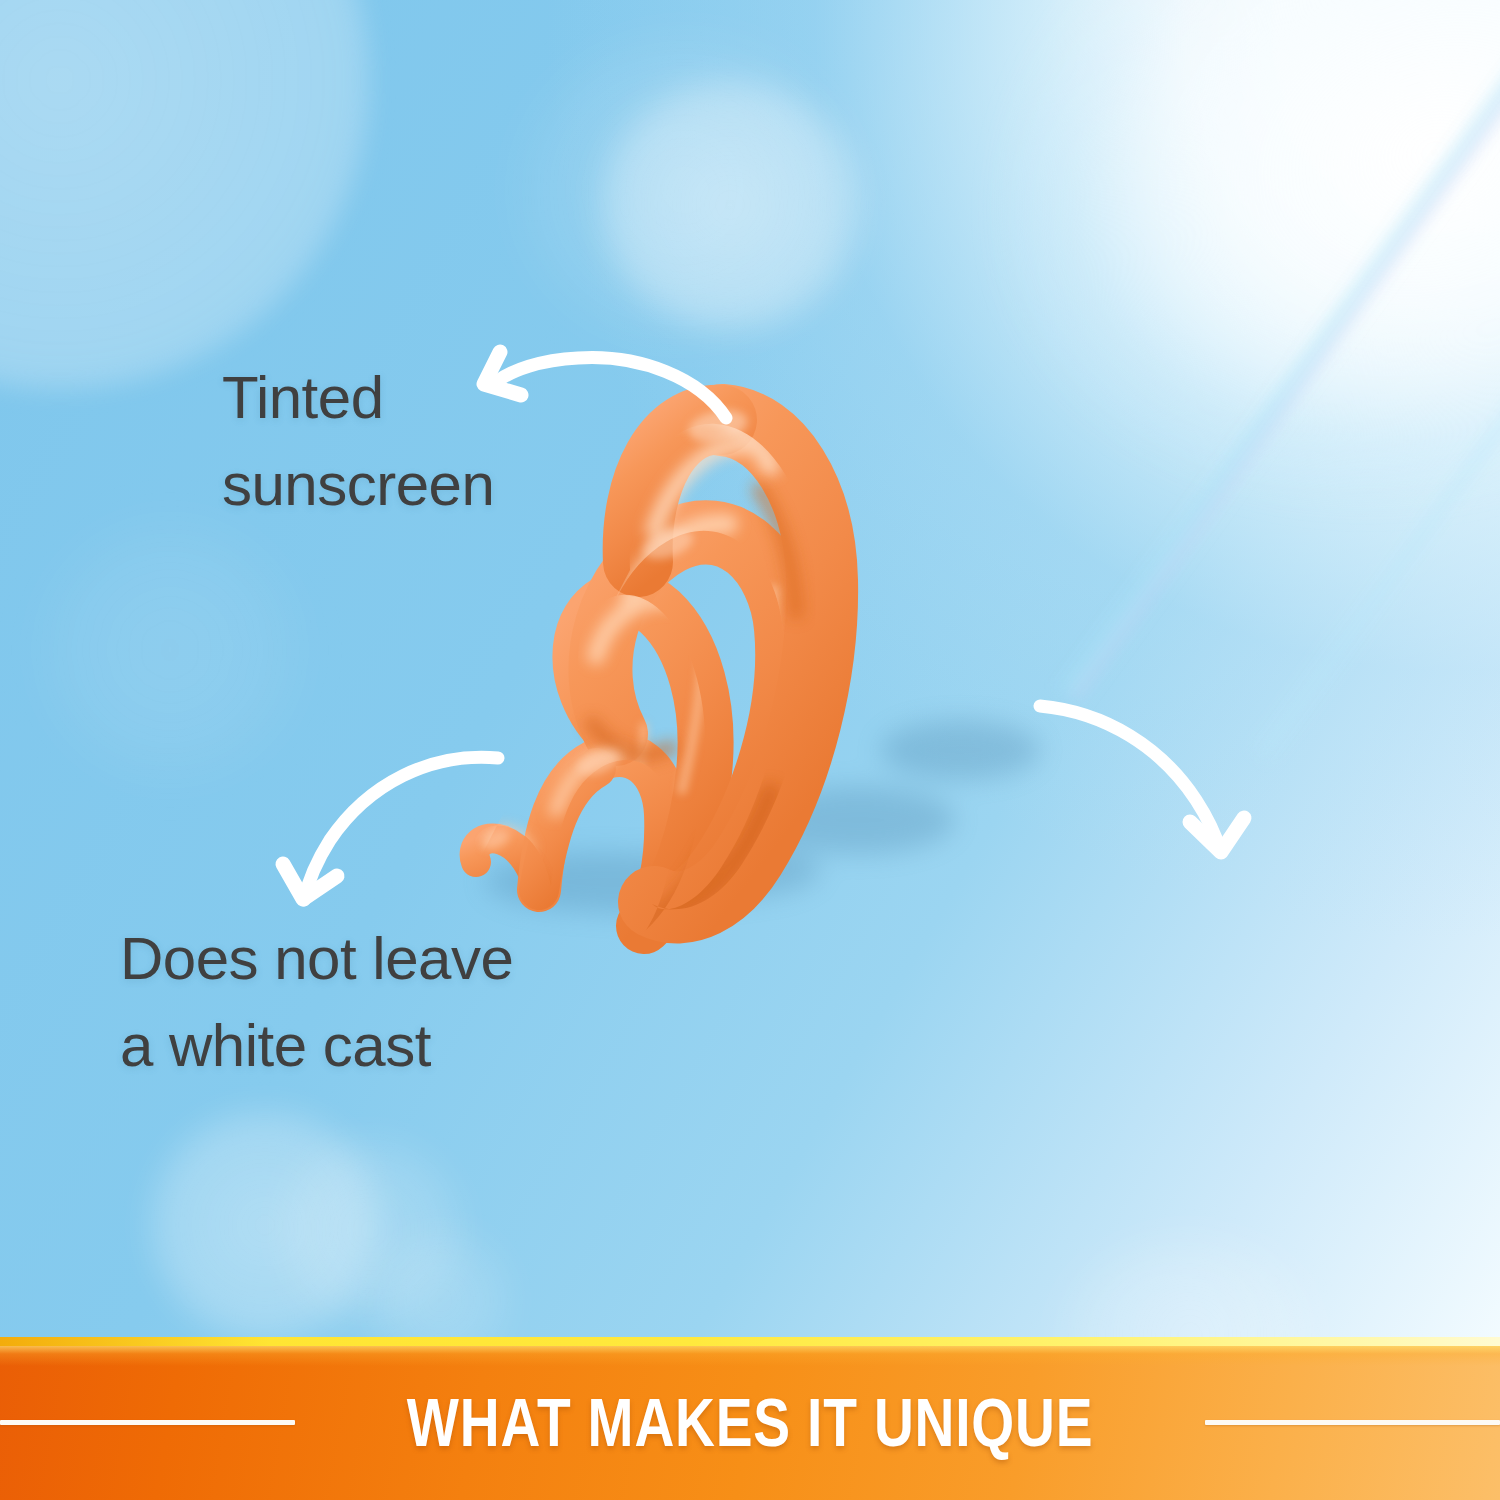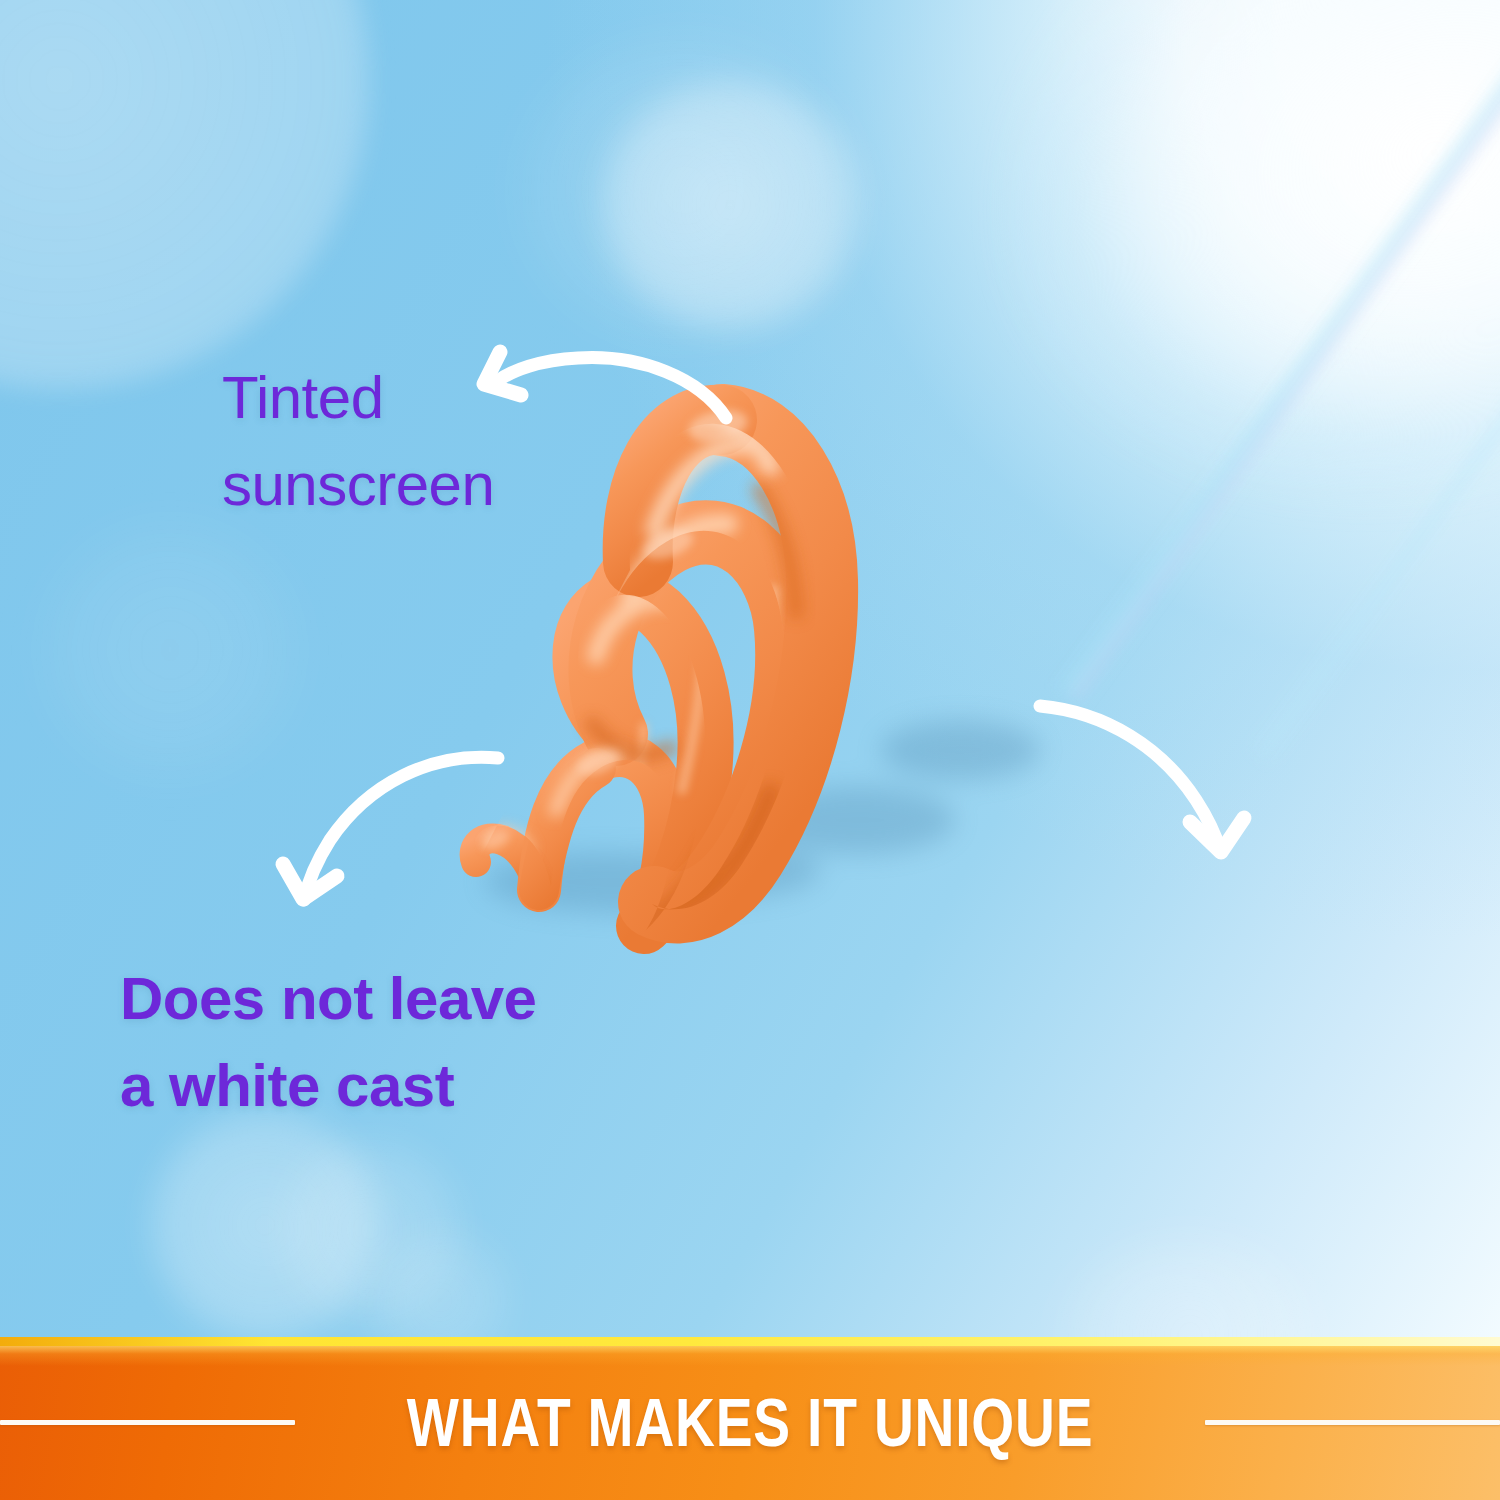--- a/index.html
+++ b/index.html
@@ -134,31 +134,31 @@
   .arrow-layer {
     position: absolute;
     inset: 0;
     pointer-events: none;
   }
   .arrow-layer svg { display: block; overflow: visible; }
 
   
   .callout {
     position: absolute;
-    color: #6d28d9;
+    color: #404040;
     font-family: "Liberation Sans", sans-serif;
     font-weight: 400;
     font-size: 60px;
     line-height: 1.45;
     letter-spacing: -0.5px;
     white-space: pre-line;
     text-shadow: 0 2px 7px rgba(70,130,170,0.22);
   }
   .callout-tinted   { left: 222px;  top: 354px; }
-  .callout-white    { left: 120px;  top: 955px; font-weight: bold; }
+  .callout-white    { left: 120px;  top: 915px; }
   .callout-matte    { left: 1045px; top: 868px; }
 
   
   .banner {
     position: absolute;
     left: 0;
     bottom: 0;
     width: 1500px;
     height: 163px;
     overflow: hidden;

